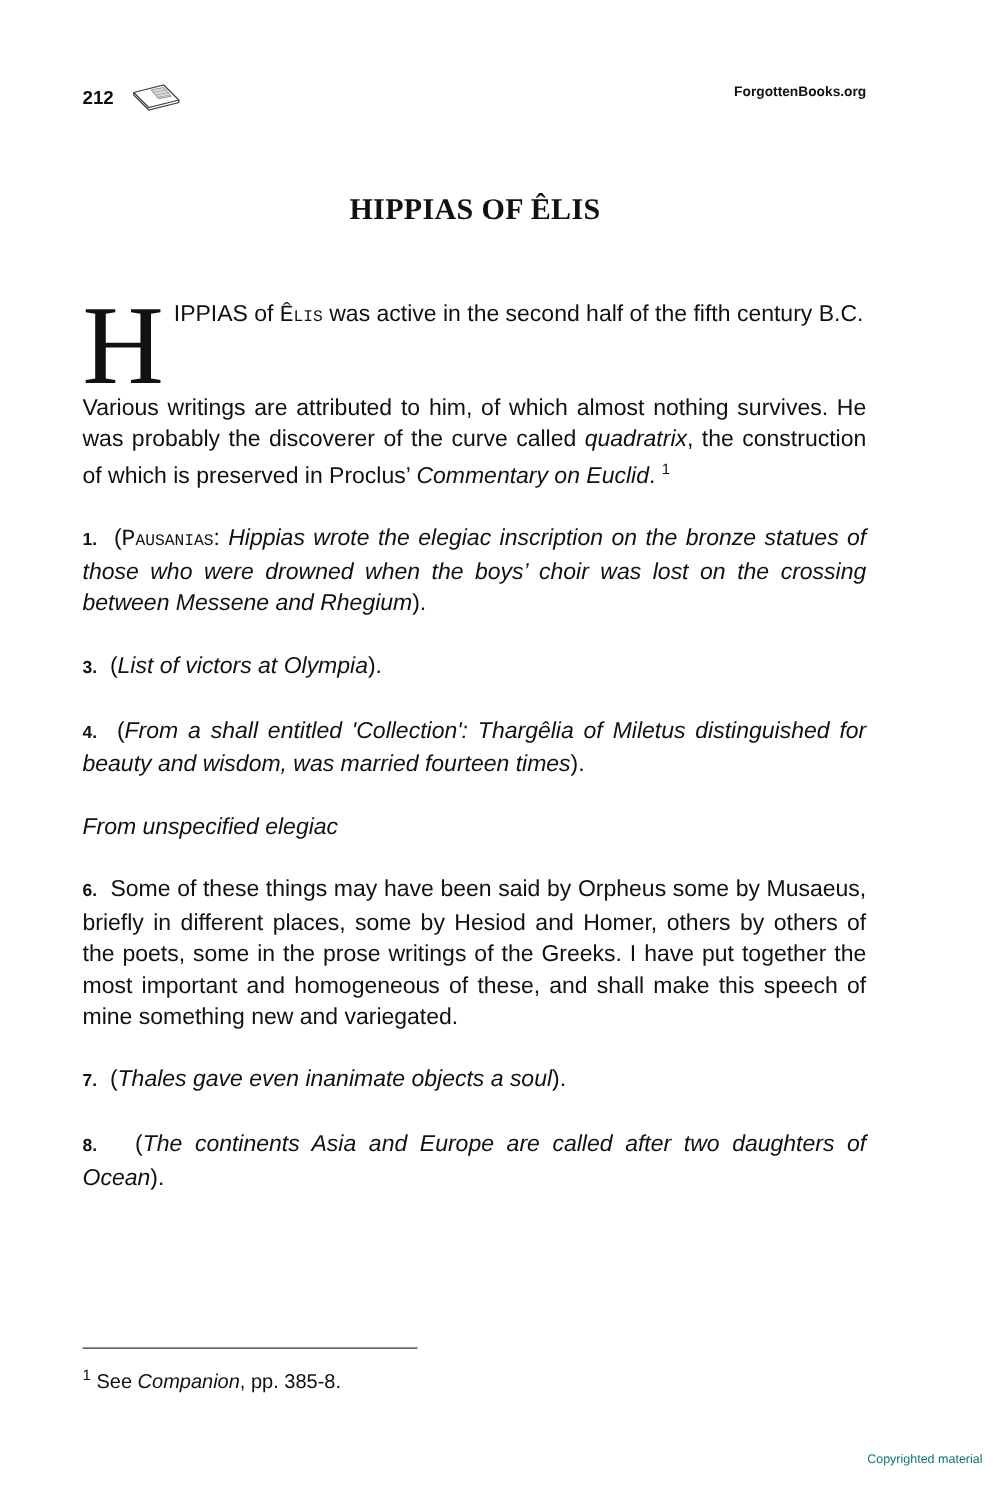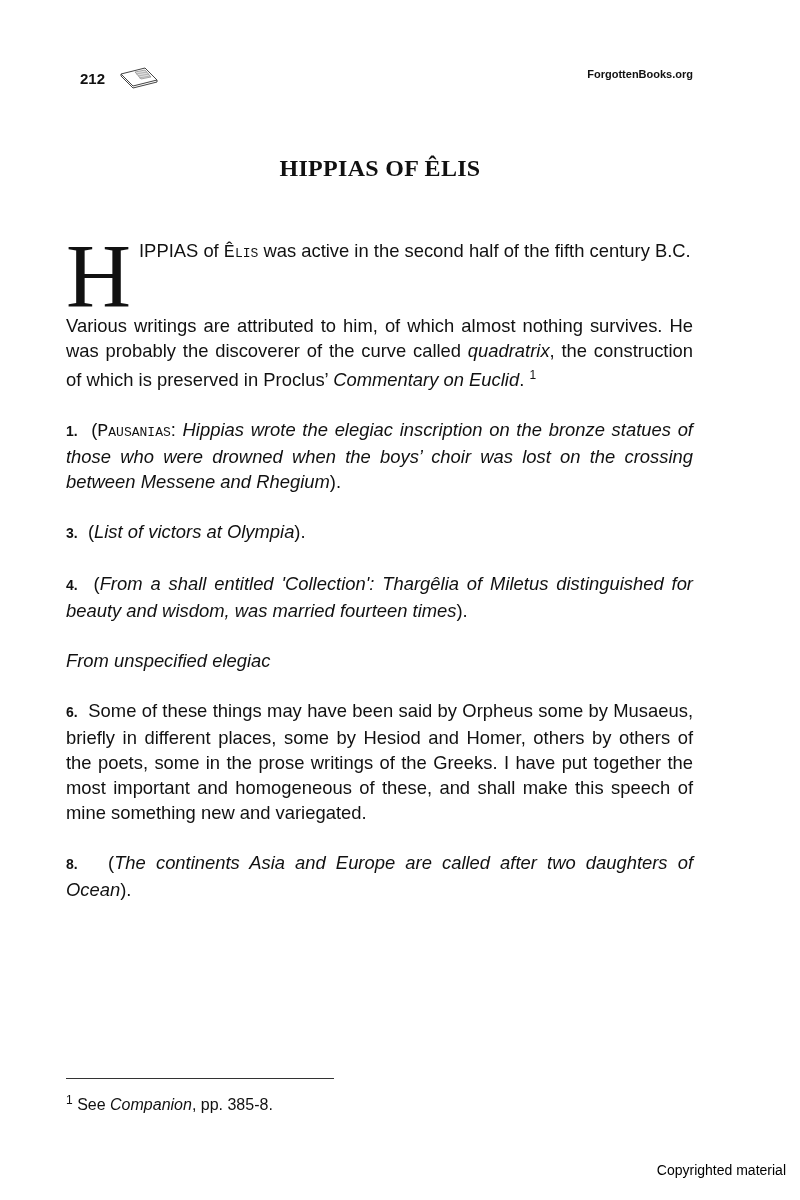--- a/index.html
+++ b/index.html
@@ -1,32 +1,32 @@
 <!DOCTYPE html>
 <html><head>
 <meta charset="utf-8">
 <style>
   html, body { margin: 0; padding: 0; background: #ffffff; }
   body { width: 800px; height: 1200px; position: relative; overflow: hidden; color: #111; font-family: "Liberation Sans", sans-serif; }
-  .header-left { position: absolute; left: 80px; top: 66px; display: flex; align-items: center; }
+  .header-left { position: absolute; left: 66px; top: 66px; display: flex; align-items: center; }
   .page-num { font-weight: bold; font-size: 15px; }
   .book-icon { margin-left: 14px; width: 40px; height: 24px; }
   .site { position: absolute; right: 107px; top: 68px; font-weight: bold; font-size: 11px; }
   .title { position: absolute; left: 0; width: 760px; top: 155px; text-align: center; font-family: "Liberation Serif", serif; font-weight: bold; font-size: 24px; letter-spacing: 0.3px; }
   .content { position: absolute; left: 66px; width: 627px; top: 238px; font-size: 18.4px; line-height: 25px; }
   .dropcap { float: left; font-family: "Liberation Serif", serif; font-size: 90px; line-height: 70px; margin: 4px 8px 0 0; height: 70px; }
   .lead { display: block; height: 75px; }
   .sc { font-variant: small-caps; font-family: Liberation Mono, monospace; }
   p { margin: 0; text-align: justify; }
   p.gap { margin-top: 25px; }
   .num { font-weight: bold; font-size: 14px; }
   sup { font-size: 12px; }
   .fn-rule { position: absolute; left: 66px; top: 1078px; width: 268px; height: 1px; background: #333; }
   .footnote { position: absolute; left: 66px; top: 1093px; font-size: 16px; }
-  .copyright { position: absolute; right: 14px; top: 1162px; color: #000000; font-size: 14px; }
+  .copyright { position: absolute; right: 14px; top: 1162px; color: #0f766e; font-size: 10px; }
 </style>
 </head>
 <body>
 
 <div class="header-left">
   <span class="page-num">212</span>
   <svg class="book-icon" viewBox="0 0 40 24">
     <path d="M2 8 L14 20 L38 14 L26 2 Z" fill="#fff" stroke="#444" stroke-width="1"></path>
     <path d="M2 8 L2 10 L14 22 L38 16 L38 14" fill="none" stroke="#444" stroke-width="1"></path>
     <path d="M16 6 L26 4 L32 11 L22 13 Z" fill="#ddd" stroke="#777" stroke-width="0.6"></path>
@@ -42,19 +42,20 @@
   <span class="lead"><span>IPPIAS of </span><span class="sc">Êlis</span><span> was active in the second half of the fifth century B.C.</span></span>
   <p style="clear:both"><span>Various writings are attributed to him, of which almost nothing survives. He was probably the discoverer of the curve called </span><i>quadratrix</i><span>, the construction of which is preserved in Proclus’ </span><i>Commentary on Euclid</i><span>.</span> <sup>1</sup></p>
 
   <p class="gap"><span class="num">1.</span>&nbsp; <span>(</span><span class="sc">Pausanias</span><span>: </span><i>Hippias wrote the elegiac inscription on the bronze statues of those who were drowned when the boys’ choir was lost on the crossing between Messene and Rhegium</i><span>).</span></p>
   <p class="gap"><span class="num">3.</span>&nbsp; <span>(</span><i>List of victors at Olympia</i><span>).</span></p>
   <p class="gap"><span class="num">4.</span>&nbsp; <span>(</span><i>From a shall entitled 'Collection': Thargêlia of Miletus distinguished for beauty and wisdom, was married fourteen times</i><span>).</span></p>
 
   <p class="gap"><i>From unspecified elegiac</i></p>
 
   <p class="gap"><span class="num">6.</span>&nbsp; <span>Some of these things may have been said by Orpheus some by Musaeus, briefly in different places, some by Hesiod and Homer, others by others of the poets, some in the prose writings of the Greeks. I have put together the most important and homogeneous of these, and shall make this speech of mine something new and variegated.</span></p>
+  <p class="gap"><span class="num">7.</span>&nbsp; <span>(</span><i>Thales gave even inanimate objects a soul</i><span>).</span></p>
   <p class="gap"><span class="num">8.</span>&nbsp;&nbsp; <span>(</span><i>The continents Asia and Europe are called after two daughters of Ocean</i><span>).</span></p>
 </div>
 
 <div class="fn-rule"></div>
 <div class="footnote"><sup>1</sup><span> See </span><i>Companion</i><span>, pp. 385-8.</span></div>
 
 <div class="copyright">Copyrighted material</div>
 
 </body></html>

